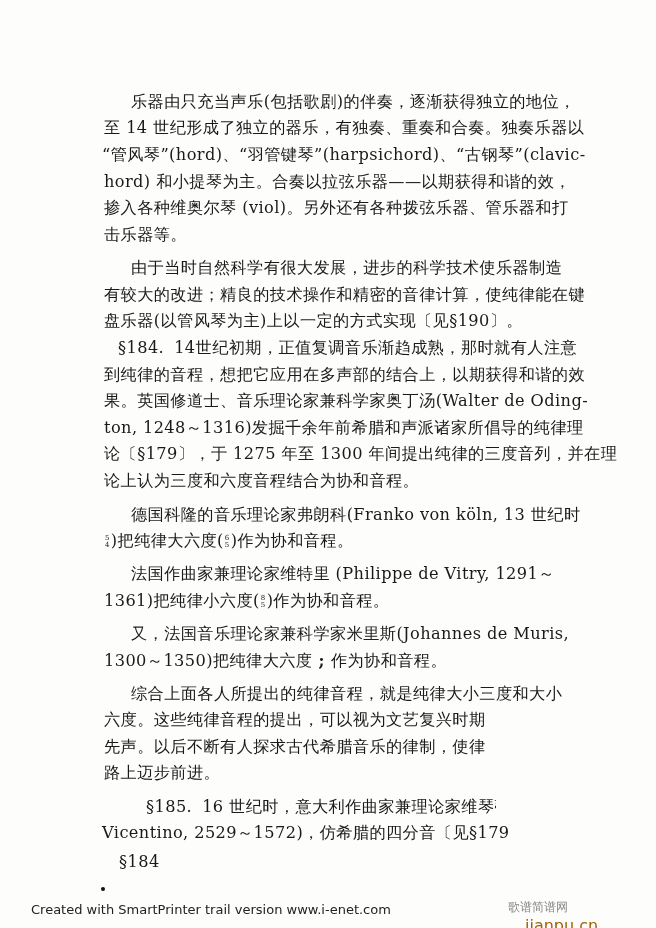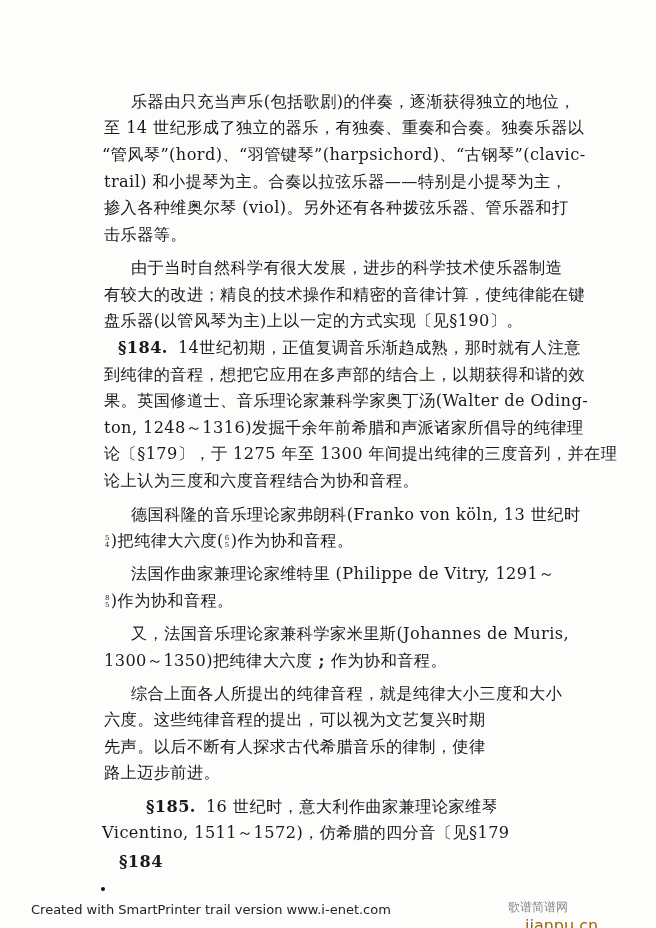--- a/index.html
+++ b/index.html
@@ -12,21 +12,21 @@
   }
   .page { position: absolute; left: 0; top: 0; width: 656px; height: 928px; }
   .line {
     position: absolute;
     left: 0; width: 656px;
     font-size: 16.2px;
     line-height: 22px;
     white-space: nowrap;
     letter-spacing: 0.4px;
   }
-  .b { font-weight: bold; }
+  .b { font-weight: normal; }
   .clip { position: absolute; left: 0; top: 0; width: 656px; height: 928px; overflow: hidden; }
   .rightmask { position: absolute; left: 496px; top: 715px; width: 160px; height: 110px; background: #fdfdfc; }
   .frac {
     display: inline-block; vertical-align: middle;
     font-size: 7px; line-height: 7px; text-align: center;
     margin: 0 1px;
   }
   .frac span { display: block; }
   .semi { font-weight: bold; }
   .footer-credit {
@@ -46,44 +46,44 @@
   }
 </style>
 </head>
 <body>
 
 <div class="page">
   <div class="clip" id="lines">
       <div class="line" style="top: 91px; padding-left: 131px;"><span>乐器由只充当声乐(包括歌剧)的伴奏，逐渐获得独立的地位，</span></div>
       <div class="line" style="top: 117px; padding-left: 104px;"><span>至 14 世纪形成了独立的器乐，有独奏、重奏和合奏。独奏乐器以</span></div>
       <div class="line" style="top: 144px; padding-left: 102px;"><span>“管风琴”(hord)、“羽管键琴”(harpsichord)、“古钢琴”(clavic-</span></div>
-      <div class="line" style="top: 171px; padding-left: 104px;"><span>trail) 和小提琴为主。合奏以拉弦乐器——特别是小提琴为主，</span></div>
+      <div class="line" style="top: 171px; padding-left: 104px;"><span>hord) 和小提琴为主。合奏以拉弦乐器——以期获得和谐的效，</span></div>
       <div class="line" style="top: 197px; padding-left: 104px;"><span>掺入各种维奥尔琴 (viol)。另外还有各种拨弦乐器、管乐器和打</span></div>
       <div class="line" style="top: 224px; padding-left: 104px;"><span>击乐器等。</span></div>
       <div class="line" style="top: 257px; padding-left: 131px;"><span>由于当时自然科学有很大发展，进步的科学技术使乐器制造</span></div>
       <div class="line" style="top: 284px; padding-left: 104px;"><span>有较大的改进；精良的技术操作和精密的音律计算，使纯律能在键</span></div>
       <div class="line" style="top: 310px; padding-left: 104px;"><span>盘乐器(以管风琴为主)上以一定的方式实现〔见§190〕。</span></div>
       <div class="line" style="top: 337px; padding-left: 118px;"><span class="b" style="margin-right: 10px;">§184.</span><span>14世纪初期，正值复调音乐渐趋成熟，那时就有人注意</span></div>
       <div class="line" style="top: 364px; padding-left: 104px;"><span>到纯律的音程，想把它应用在多声部的结合上，以期获得和谐的效</span></div>
       <div class="line" style="top: 390px; padding-left: 104px;"><span>果。英国修道士、音乐理论家兼科学家奥丁汤(Walter de Oding-</span></div>
       <div class="line" style="top: 417px; padding-left: 104px;"><span>ton, 1248～1316)发掘千余年前希腊和声派诸家所倡导的纯律理</span></div>
       <div class="line" style="top: 443px; padding-left: 104px;"><span>论〔§179〕，于 1275 年至 1300 年间提出纯律的三度音列，并在理</span></div>
       <div class="line" style="top: 470px; padding-left: 104px;"><span>论上认为三度和六度音程结合为协和音程。</span></div>
       <div class="line" style="top: 504px; padding-left: 131px;"><span>德国科隆的音乐理论家弗朗科(Franko von köln, 13 世纪时</span></div>
       <div class="line" style="top: 530px; padding-left: 104px;"><span class="frac"><span>5</span><span>4</span></span><span>)把纯律大六度(</span><span class="frac"><span>6</span><span>5</span></span><span>)作为协和音程。</span></div>
       <div class="line" style="top: 563px; padding-left: 131px;"><span>法国作曲家兼理论家维特里 (Philippe de Vitry, 1291～</span></div>
-      <div class="line" style="top: 590px; padding-left: 104px;"><span class="frac"><span>8</span><span>5</span></span><span>)作为协和音程。</span></div>
+      <div class="line" style="top: 590px; padding-left: 104px;"><span>1361)把纯律小六度(</span><span class="frac"><span>8</span><span>5</span></span><span>)作为协和音程。</span></div>
       <div class="line" style="top: 623px; padding-left: 131px;"><span>又，法国音乐理论家兼科学家米里斯(Johannes  de  Muris,</span></div>
       <div class="line" style="top: 650px; padding-left: 104px;"><span>1300～1350)把纯律大六度</span><span class="semi"> ; </span><span>作为协和音程。</span></div>
       <div class="line" style="top: 683px; padding-left: 131px;"><span>综合上面各人所提出的纯律音程，就是纯律大小三度和大小</span></div>
       <div class="line" style="top: 709px; padding-left: 104px;"><span>六度。这些纯律音程的提出，可以视为文艺复兴时期</span></div>
       <div class="line" style="top: 736px; padding-left: 104px;"><span>先声。以后不断有人探求古代希腊音乐的律制，使律</span></div>
       <div class="line" style="top: 762px; padding-left: 104px;"><span>路上迈步前进。</span></div>
       <div class="line" style="top: 796px; padding-left: 118px;"><span class="b" style="margin-right: 10px; margin-left: 28px;">§185.</span><span>16 世纪时，意大利作曲家兼理论家维琴蒂</span></div>
-      <div class="line" style="top: 822px; padding-left: 102px;"><span>Vicentino, 1511～1572)，仿希腊的四分音〔见§179</span></div>
+      <div class="line" style="top: 822px; padding-left: 102px;"><span>Vicentino, 2529～1572)，仿希腊的四分音〔见§179</span></div>
       <div class="line b" style="top: 851px; padding-left: 119px;"><span>§184</span></div>
     </div>
   <div class="rightmask"></div>
   <div class="dot"></div>
   <div class="footer-credit">Created with SmartPrinter trail version www.i-enet.com</div>
   <div class="footer-site">
     <span>歌谱简谱网</span>
     <span class="en">jianpu.cn</span>
   </div>
 </div>

